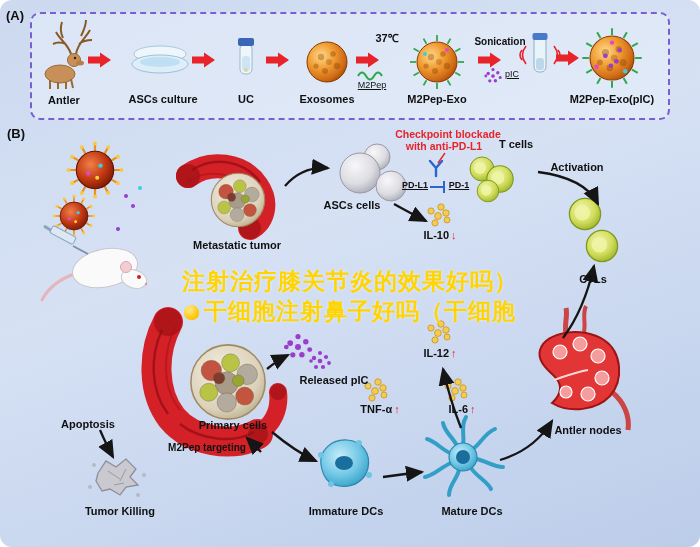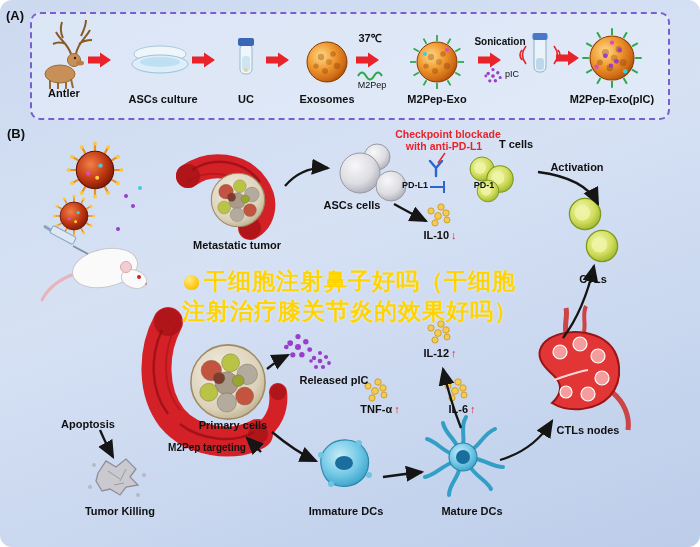--- a/index.html
+++ b/index.html
@@ -13,21 +13,21 @@
   .panelA-box{
     position:absolute;left:30px;top:12px;width:636px;height:104px;
     border:2px dashed #7a5fd0;border-radius:10px;
     background:rgba(238,244,253,.45);z-index:0;
   }
   .lbl{
     position:absolute;z-index:3;font-size:11px;font-weight:bold;color:#101010;
     white-space:nowrap;transform:translateX(-50%);
   }
   .lbl.nc{transform:none;}
-  .lbl.sm{font-size:9px;font-weight:normal;}
+  .lbl.sm{font-size:9px;font-weight:normal;text-decoration:underline;}
   .lbl.md{font-size:10px;font-weight:bold;}
   .lbl.red{color:#e8232a;text-align:center;}
   .lbl.panel{font-size:13px;}
   .arrowchar{color:#e8232a;font-weight:bold;margin-left:2px;}
   .watermark{
     position:absolute;left:0;top:266px;width:700px;z-index:9;text-align:center;
     color:#ffd400;font-weight:bold;font-size:23px;line-height:30px;letter-spacing:1px;
     text-shadow:0 0 3px rgba(255,255,255,.55);
   }
   .wm-icon{
@@ -412,53 +412,53 @@
       <path d="M 461,428 Q 450,400 443,369" marker-end="url(#ah)"></path>
       <path d="M 267,369 Q 278,360 288,355" marker-end="url(#ah)"></path>
       <path d="M 261,452 Q 253,444 247,438" marker-end="url(#ah)"></path>
       <path d="M 100,430 Q 107,446 113,457" marker-end="url(#ah)"></path>
     </g>
   </svg>
 
   <span class="lbl panel nc" style="left:6px;top:8px">(A)</span>
   <span class="lbl panel nc" style="left:7px;top:126px">(B)</span>
 
-  <span class="lbl" style="left:64px;top:87px">Antler</span>
+  <span class="lbl" style="left:64px;top:94px">Antler</span>
   <span class="lbl" style="left:163px;top:93px">ASCs culture</span>
   <span class="lbl" style="left:246px;top:93px">UC</span>
   <span class="lbl" style="left:327px;top:93px">Exosomes</span>
   <span class="lbl" style="left:437px;top:93px">M2Pep-Exo</span>
   <span class="lbl" style="left:612px;top:93px">M2Pep-Exo(pIC)</span>
 
-  <span class="lbl" style="left:370px;top:30px">37℃</span>
+  <span class="lbl" style="left:387px;top:30px">37℃</span>
   <span class="lbl sm" style="left:372px;top:80px">M2Pep</span>
   <span class="lbl md" style="left:500px;top:36px">Sonication</span>
   <span class="lbl sm nc" style="left:505px;top:69px">pIC</span>
 
   <span class="lbl red" style="left:448px;top:128px;font-size:10.5px">Checkpoint blockade</span>
   <span class="lbl red" style="left:444px;top:140px;font-size:10.5px">with anti-PD-L1</span>
   <span class="lbl" style="left:516px;top:138px">T cells</span>
   <span class="lbl" style="left:577px;top:161px">Activation</span>
   <span class="lbl" style="left:352px;top:199px">ASCs cells</span>
   <span class="lbl sm" style="left:415px;top:180px;font-weight:bold">PD-L1</span>
-  <span class="lbl sm" style="left:484px;top:180px;font-weight:bold">PD-1</span>
+  <span class="lbl sm" style="left:459px;top:180px;font-weight:bold">PD-1</span>
 
   <span class="lbl" style="left:440px;top:229px"><span>IL-10</span><span class="arrowchar">↓</span></span>
   <span class="lbl" style="left:237px;top:239px">Metastatic tumor</span>
   <span class="lbl" style="left:593px;top:273px">CTLs</span>
   <span class="lbl" style="left:440px;top:347px"><span>IL-12</span><span class="arrowchar">↑</span></span>
   <span class="lbl" style="left:334px;top:374px">Released pIC</span>
   <span class="lbl" style="left:380px;top:403px"><span>TNF-α</span><span class="arrowchar">↑</span></span>
   <span class="lbl" style="left:462px;top:403px"><span>IL-6</span><span class="arrowchar">↑</span></span>
   <span class="lbl" style="left:88px;top:418px">Apoptosis</span>
   <span class="lbl" style="left:233px;top:419px">Primary cells</span>
   <span class="lbl md" style="left:207px;top:442px">M2Pep targeting</span>
-  <span class="lbl" style="left:588px;top:424px">CTLs nodes</span>
+  <span class="lbl" style="left:588px;top:424px">Antler nodes</span>
   <span class="lbl" style="left:120px;top:505px">Tumor Killing</span>
   <span class="lbl" style="left:346px;top:505px">Immature DCs</span>
   <span class="lbl" style="left:472px;top:505px">Mature DCs</span>
 
   <div class="watermark">
+    <div>注射治疗膝关节炎的效果好吗）</div>
     <div><span class="wm-icon"></span><span>干细胞注射鼻子好吗（干细胞</span></div>
-    <div>注射治疗膝关节炎的效果好吗）</div>
   </div>
 
 </div>
 
 </body></html>

